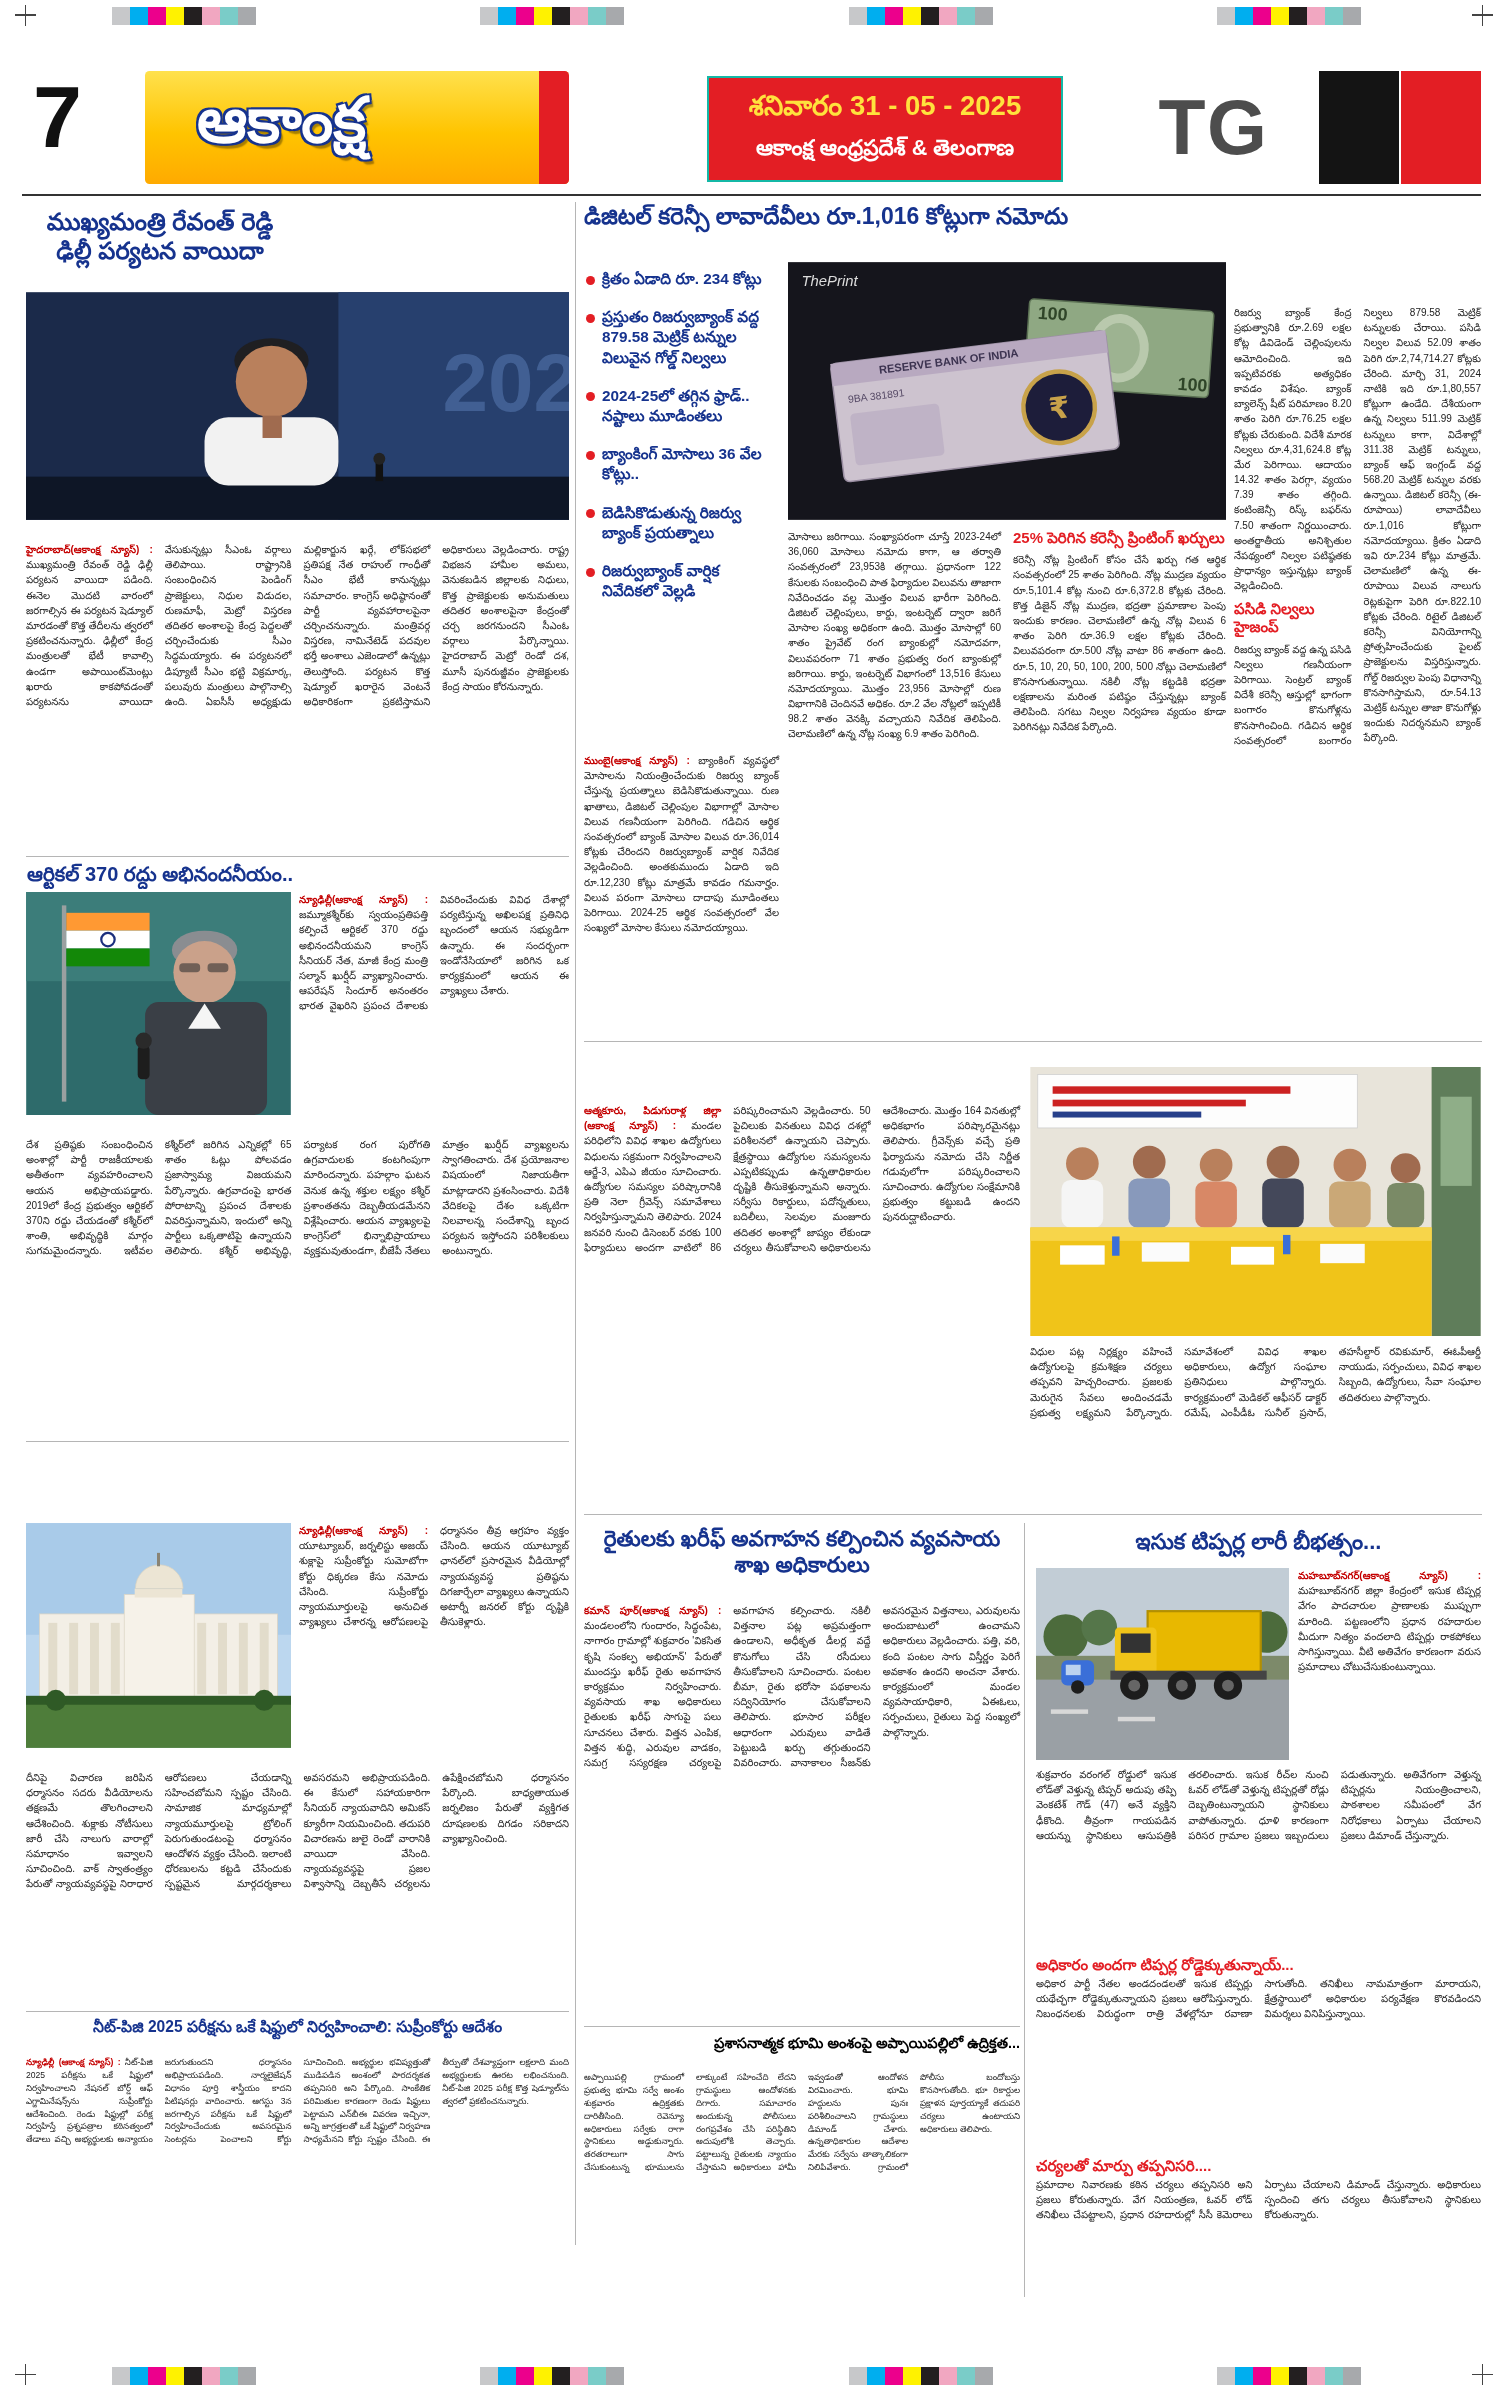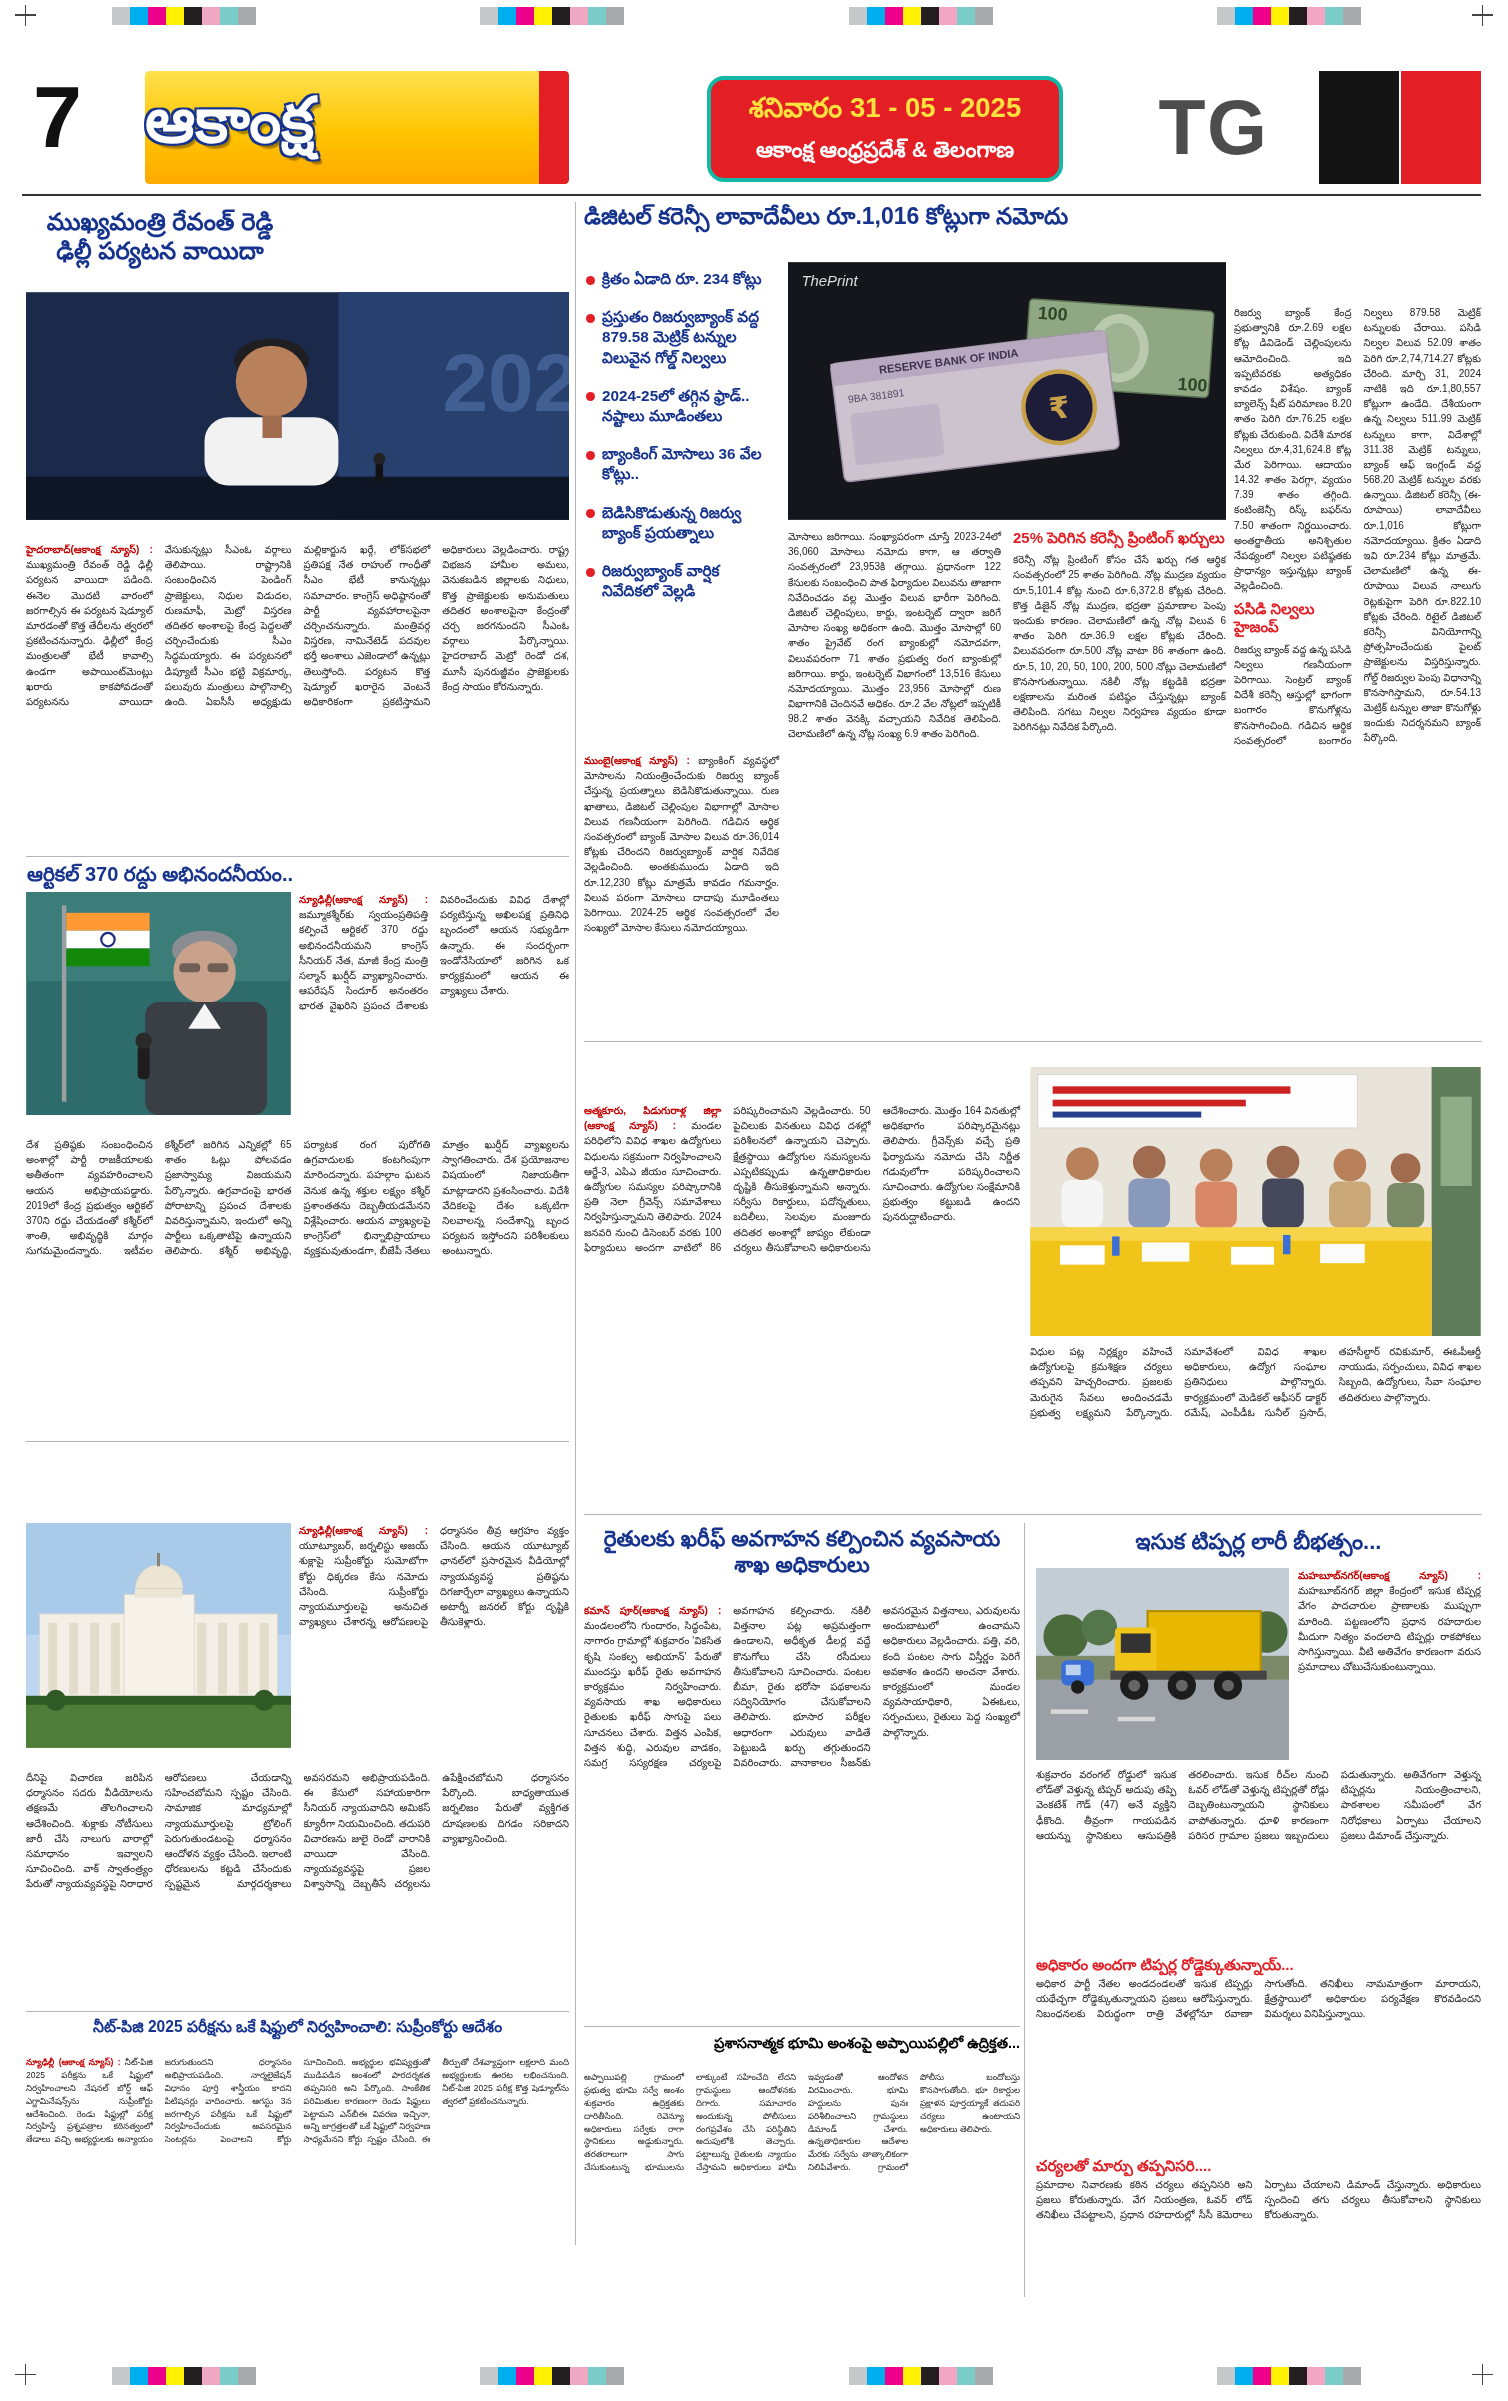--- a/index.html
+++ b/index.html
@@ -4,24 +4,24 @@
 <style>
   * { margin:0; padding:0; box-sizing:border-box; }
   html,body { background:#888; }
   body { font-family:"Liberation Sans","DejaVu Sans",sans-serif; }
   .page { position:relative; width:1508px; height:2401px; background:#ffffff; margin:0 auto; overflow:hidden; }
   .abs { position:absolute; }
 
   
   .pagenum { font-size:88px; font-weight:700; color:#111; line-height:1; }
   .logo-panel { background:linear-gradient(180deg,#ffe14d 0%,#ffc400 55%,#ffaa00 100%); border-radius:4.5px; display:flex; align-items:center; }
-  .logo-text { font-size:63px; font-weight:800; color:#ffffff; 
+  .logo-text { font-size:63px; font-weight:800; color:#ffffff; padding-left:52px;
                text-shadow:-2.2px -2.2px 0 #16338e, 2.2px -2.2px 0 #16338e, -2.2px 2.2px 0 #16338e, 2.2px 2.2px 0 #16338e, 3.7px 4.5px 1.5px rgba(0,0,0,.35); }
   .logo-redblock { position:absolute; right:0; top:0; width:30px; height:100%; background:#e31e24; border-radius:0 4.5px 4.5px 0; }
-  .datebox { background:#e31e24; border:4px solid #14b8a6; border-radius:17px; text-align:center; padding-top:12px; }
+  .datebox { background:#e31e24; border:2px solid #14b8a6; border-radius:0; text-align:center; padding-top:12px; }
   .datebox .l1 { color:#ffe23d; font-weight:700; font-size:27.5px; }
   .datebox .l2 { color:#ffffff; font-weight:700; font-size:21.6px; margin-top:7.4px; }
   .tgbox { display:flex; align-items:center; justify-content:center; font-size:77px; font-weight:800; color:#4d4d4d; letter-spacing:1.5px; }
   .blackblock { background:#141414; }
   .redblock { background:#e31e24; }
 
   
   .hrule { background:#333; height:1.5px; }
   .hrule-thin { background:#b5b5b5; height:0.7px; }
   .vrule { background:#b5b5b5; width:0.7px; }

